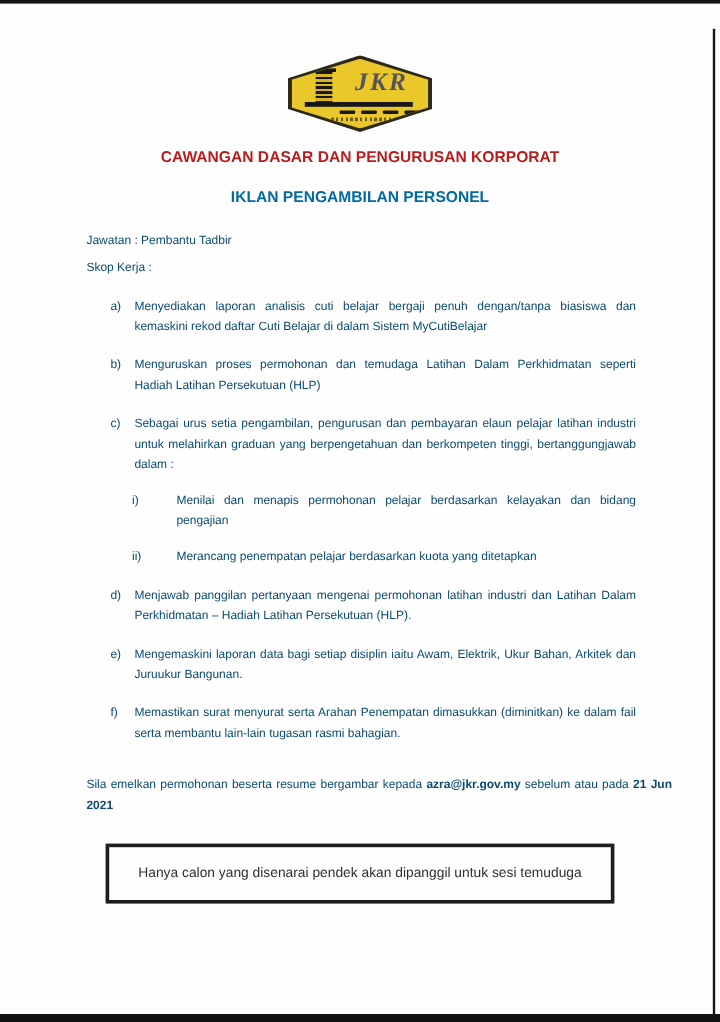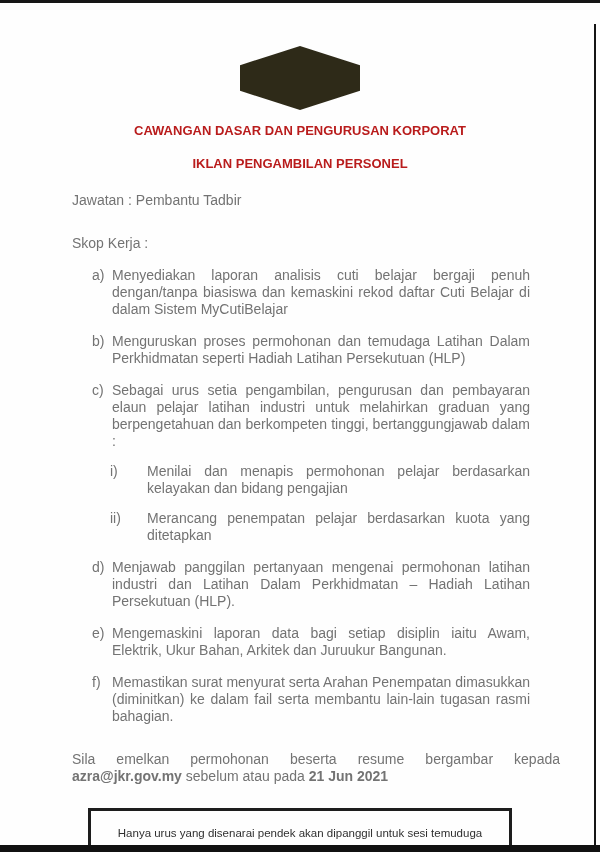--- a/index.html
+++ b/index.html
@@ -39,26 +39,26 @@
   }
   .jkr-text{
     position:absolute;left:38px;right:2px;top:7px;text-align:center;
     font-family:"Liberation Serif","DejaVu Serif",serif;
     font-style:italic;font-weight:bold;font-size:21px;color:#555555;
     letter-spacing:2px;
   }
 
   
   .dept{margin-top:11px;text-align:center;font-weight:bold;font-size:13px;line-height:20px;color:#b91c1c;}
-  .title{margin-top:13px;text-align:center;font-weight:bold;font-size:13px;line-height:19px;color:#b91c1c;}
+  .title{margin-top:13px;text-align:center;font-weight:bold;font-size:13px;line-height:19px;color:#0369a1;}
 
   
-  .body-text{font-size:14px;line-height:17px;color:#737373;}
+  .body-text{font-size:10px;line-height:17px;color:#0c4a6e;}
   .jawatan{margin:19px 54px 0 72px;}
-  .skop{margin:26px 54px 0 72px;}
+  .skop{margin:6px 54px 0 72px;}
 
   .task{display:flex;margin:15px 70px 0 92px;}
   .task .t-label{flex:0 0 20px;}
   .task .t-text{flex:1;text-align:justify;}
 
   .subtask{display:flex;margin:13px 70px 0 110px;}
   .subtask .s-label{flex:0 0 37px;}
   .subtask .s-text{flex:1;text-align:justify;}
 
   .closing{margin:26px 40px 0 72px;text-align:justify;}
@@ -76,20 +76,31 @@
 <body>
 
 <div class="page">
 
   <div class="mark-top"></div>
   <div class="mark-right"></div>
   <div class="mark-bottom"></div>
 
   <div class="logo-wrap">
     <div class="hex-outer"></div>
+    <div class="hex-inner">
+      <div class="tower-cap"></div>
+      <div class="tower-body"></div>
+      <div class="beam"></div>
+      <div class="dash" style="left:40px"></div>
+      <div class="dash" style="left:58px"></div>
+      <div class="dash" style="left:76px"></div>
+      <div class="dash" style="left:94px"></div>
+      <div class="micro-text"></div>
+      <div class="jkr-text">JKR</div>
+    </div>
   </div>
 
   <div class="dept">
     <div>CAWANGAN DASAR DAN PENGURUSAN KORPORAT</div>
   </div>
 
   <div class="title">
     <div>IKLAN PENGAMBILAN PERSONEL</div>
   </div>
 
@@ -134,16 +145,16 @@
   </div>
 
   <div class="task body-text">
     <span class="t-label">f)</span>
     <span class="t-text">Memastikan surat menyurat serta Arahan Penempatan dimasukkan (diminitkan) ke dalam fail serta membantu lain-lain tugasan rasmi bahagian.</span>
   </div>
 
   <div class="closing body-text"><span>Sila emelkan permohonan beserta resume bergambar kepada</span> <span class="bold">azra@jkr.gov.my</span> <span>sebelum atau pada</span> <span class="bold">21 Jun 2021</span></div>
 
   <div class="notice-box">
-    <div class="notice-text">Hanya urus yang disenarai pendek akan dipanggil untuk sesi temuduga</div>
+    <div class="notice-text">Hanya calon yang disenarai pendek akan dipanggil untuk sesi temuduga</div>
   </div>
 
 </div>
 
 </body></html>

